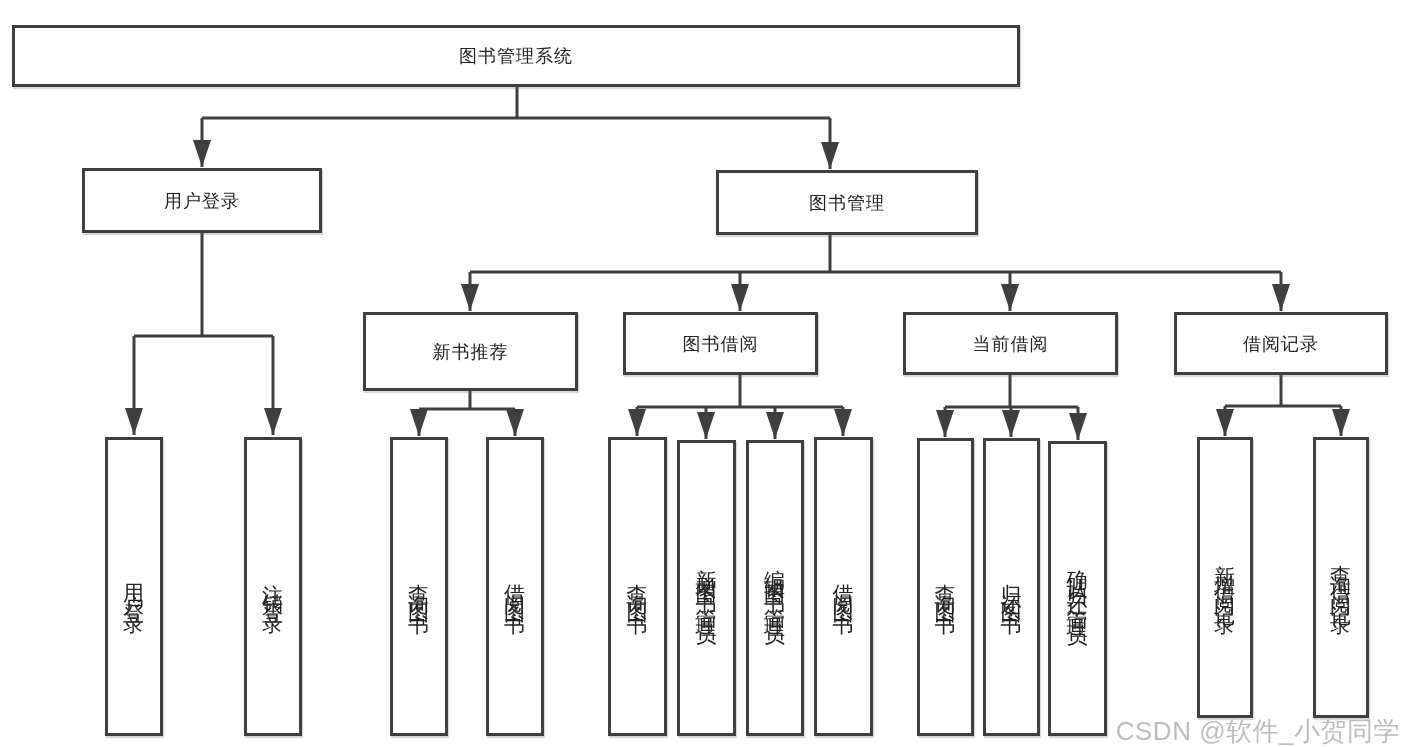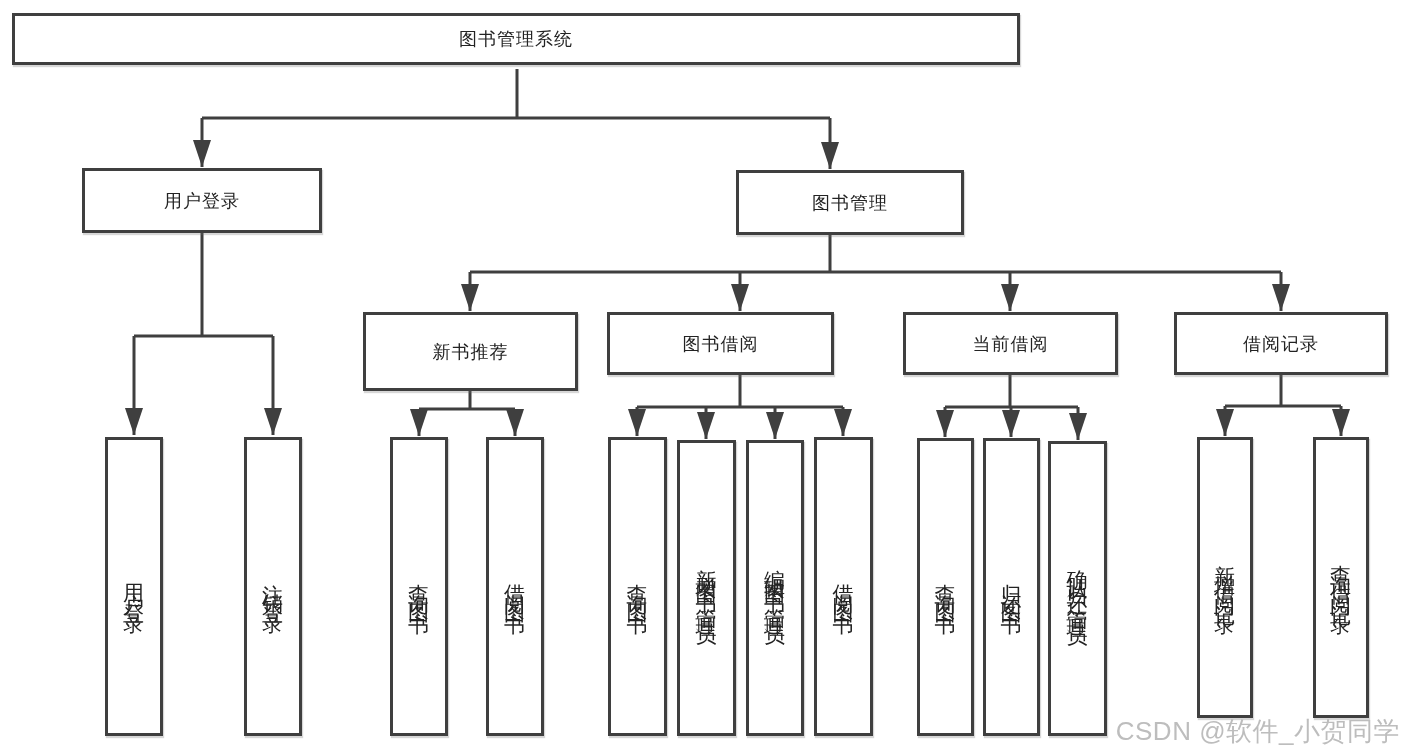--- a/index.html
+++ b/index.html
@@ -83,27 +83,27 @@
       <path d="M945 407 V437" marker-end="url(#arw)"></path>
       <path d="M1011 407 V437" marker-end="url(#arw)"></path>
       <path d="M1078 407 V440" marker-end="url(#arw)"></path>
 
       <path d="M1281 375 V406 M1225 406 H1341"></path>
       <path d="M1225 406 V436" marker-end="url(#arw)"></path>
       <path d="M1341 406 V436" marker-end="url(#arw)"></path>
     </g>
   </svg>
 
-  <div class="box h" style="left:12px;top:13px;width:1008px;height:52px">图书管理系统</div>
+  <div class="box h" style="left:12px;top:25px;width:1008px;height:62px">图书管理系统</div>
 
   <div class="box h" style="left:82px;top:168px;width:240px;height:65px">用户登录</div>
-  <div class="box h" style="left:736px;top:170px;width:228px;height:65px">图书管理</div>
+  <div class="box h" style="left:716px;top:170px;width:262px;height:65px">图书管理</div>
 
   <div class="box h" style="left:363px;top:312px;width:215px;height:79px">新书推荐</div>
-  <div class="box h" style="left:607px;top:312px;width:227px;height:63px">图书借阅</div>
+  <div class="box h" style="left:623px;top:312px;width:195px;height:63px">图书借阅</div>
   <div class="box h" style="left:903px;top:312px;width:215px;height:63px">当前借阅</div>
   <div class="box h" style="left:1174px;top:312px;width:214px;height:63px">借阅记录</div>
 
   <div class="box v" style="left:105px;top:437px;width:58px;height:299px">用户登录</div>
   <div class="box v" style="left:244px;top:437px;width:58px;height:299px">注销登录</div>
 
   <div class="box v" style="left:390px;top:437px;width:58px;height:299px">查询图书</div>
   <div class="box v" style="left:486px;top:437px;width:58px;height:299px">借阅图书</div>
 
   <div class="box v" style="left:608px;top:437px;width:59px;height:299px">查询图书</div>

